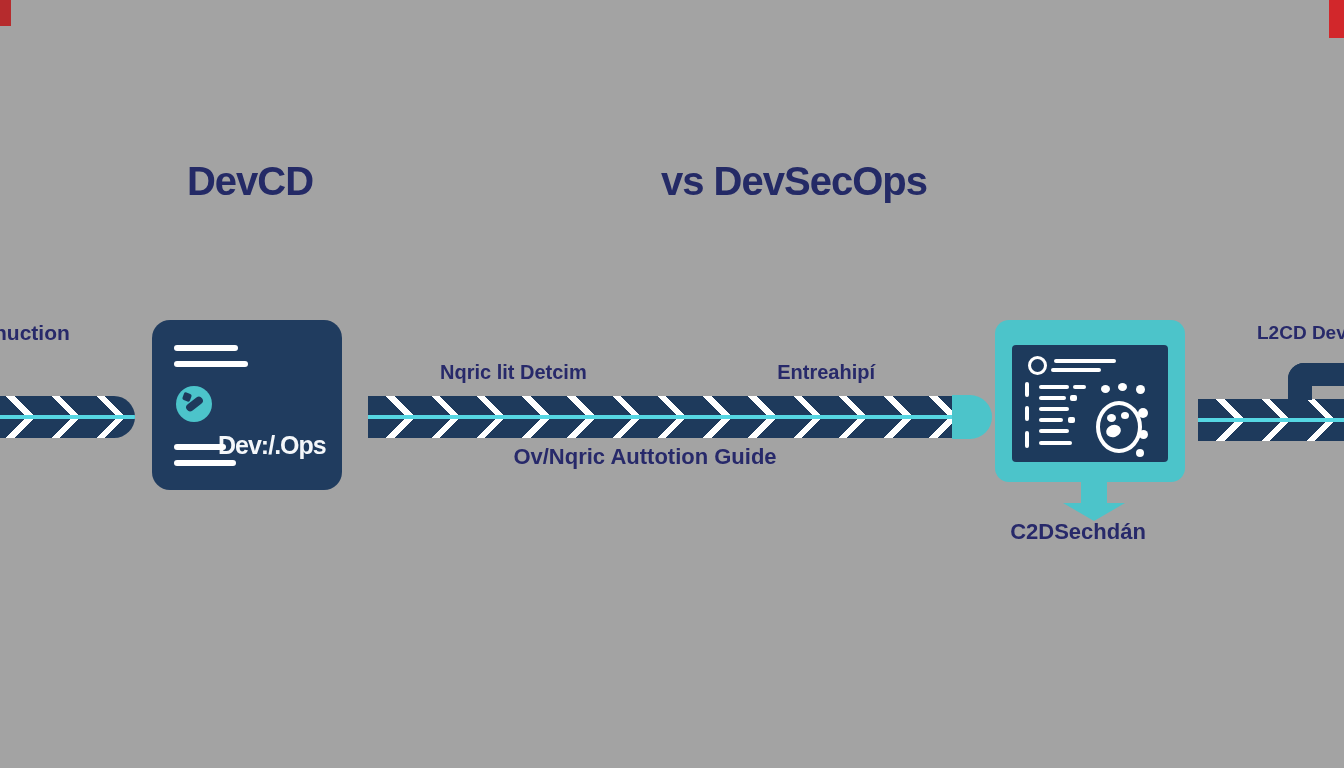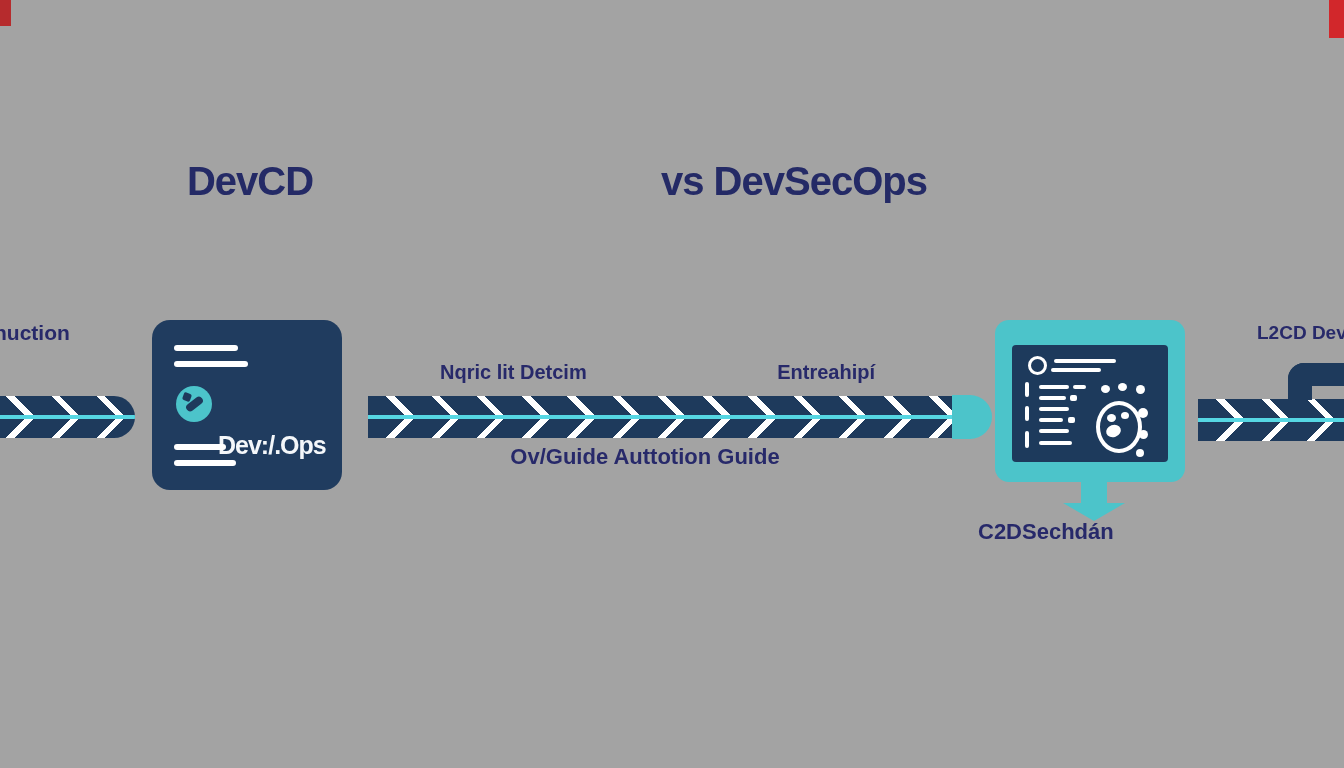--- a/index.html
+++ b/index.html
@@ -98,23 +98,23 @@
 
   <div class="abs" id="corner-mark-tl"></div>
   <div class="abs" id="corner-mark-tr"></div>
 
   <div class="title" style="left:150px;width:200px;">DevCD</div>
   <div class="title" style="left:644px;width:300px;">vs DevSecOps</div>
 
   <div class="lbl" style="left:-6px;top:321px;font-size:21px;">nuction</div>
   <div class="lbl" style="left:440px;top:361px;width:200px;text-align:left;font-size:20px;">Nqric lit Detcim</div>
   <div class="lbl" style="left:715px;top:361px;width:160px;text-align:right;font-size:20px;">Entreahipí</div>
-  <div class="lbl" style="left:510px;top:444px;width:270px;text-align:center;font-size:22px;">Ov/Guide Auttotion Guide</div>
+  <div class="lbl" style="left:510px;top:444px;width:270px;text-align:center;font-size:22px;">Ov/Nqric Auttotion Guide</div>
   <div class="lbl" style="left:1257px;top:322px;font-size:19px;">L2CD Devi</div>
-  <div class="lbl" style="left:978px;top:519px;width:200px;text-align:left;font-size:22px;">C2DSechdán</div>
+  <div class="lbl" style="left:978px;top:519px;width:200px;text-align:center;font-size:22px;">C2DSechdán</div>
 
   <div class="pipe" style="left:-12px;width:147px;border-radius:0 21px 21px 0;">
     <div class="hatch-top"></div>
     <div class="beltline"></div>
     <div class="hatch-bot"></div>
   </div>
 
   <div class="pipe" style="left:368px;width:588px;">
     <div class="hatch-top"></div>
     <div class="beltline"></div>

